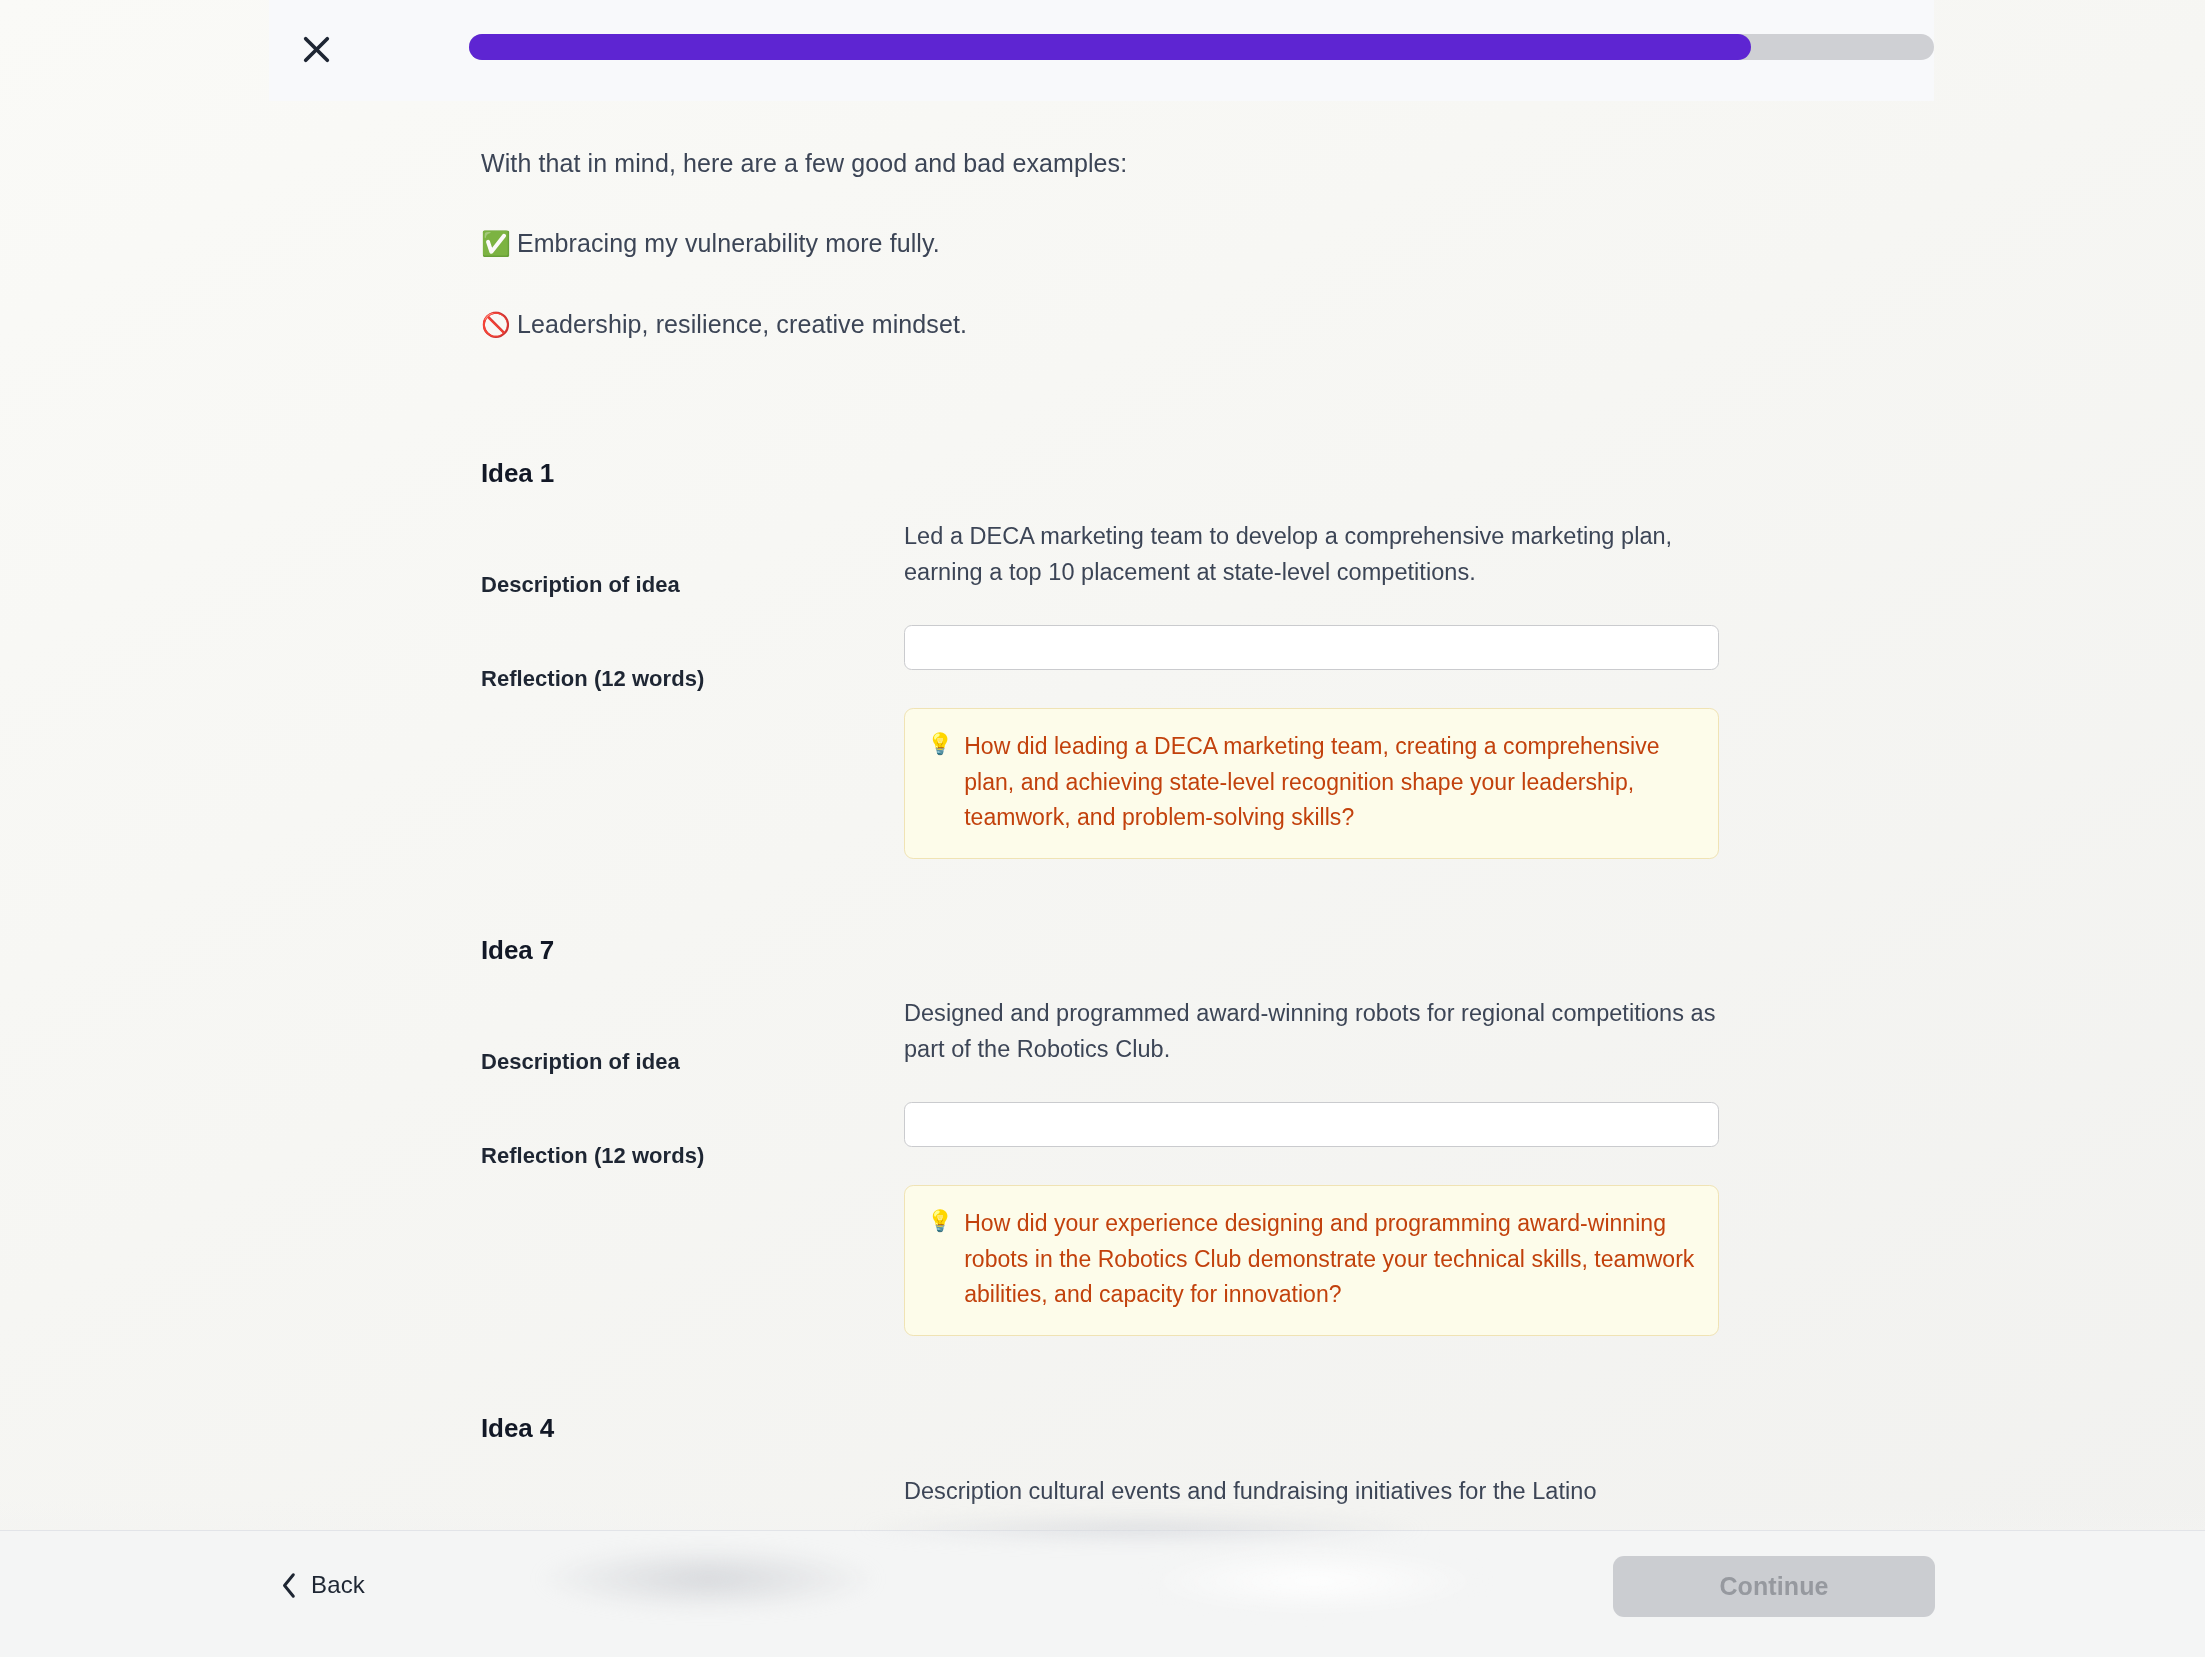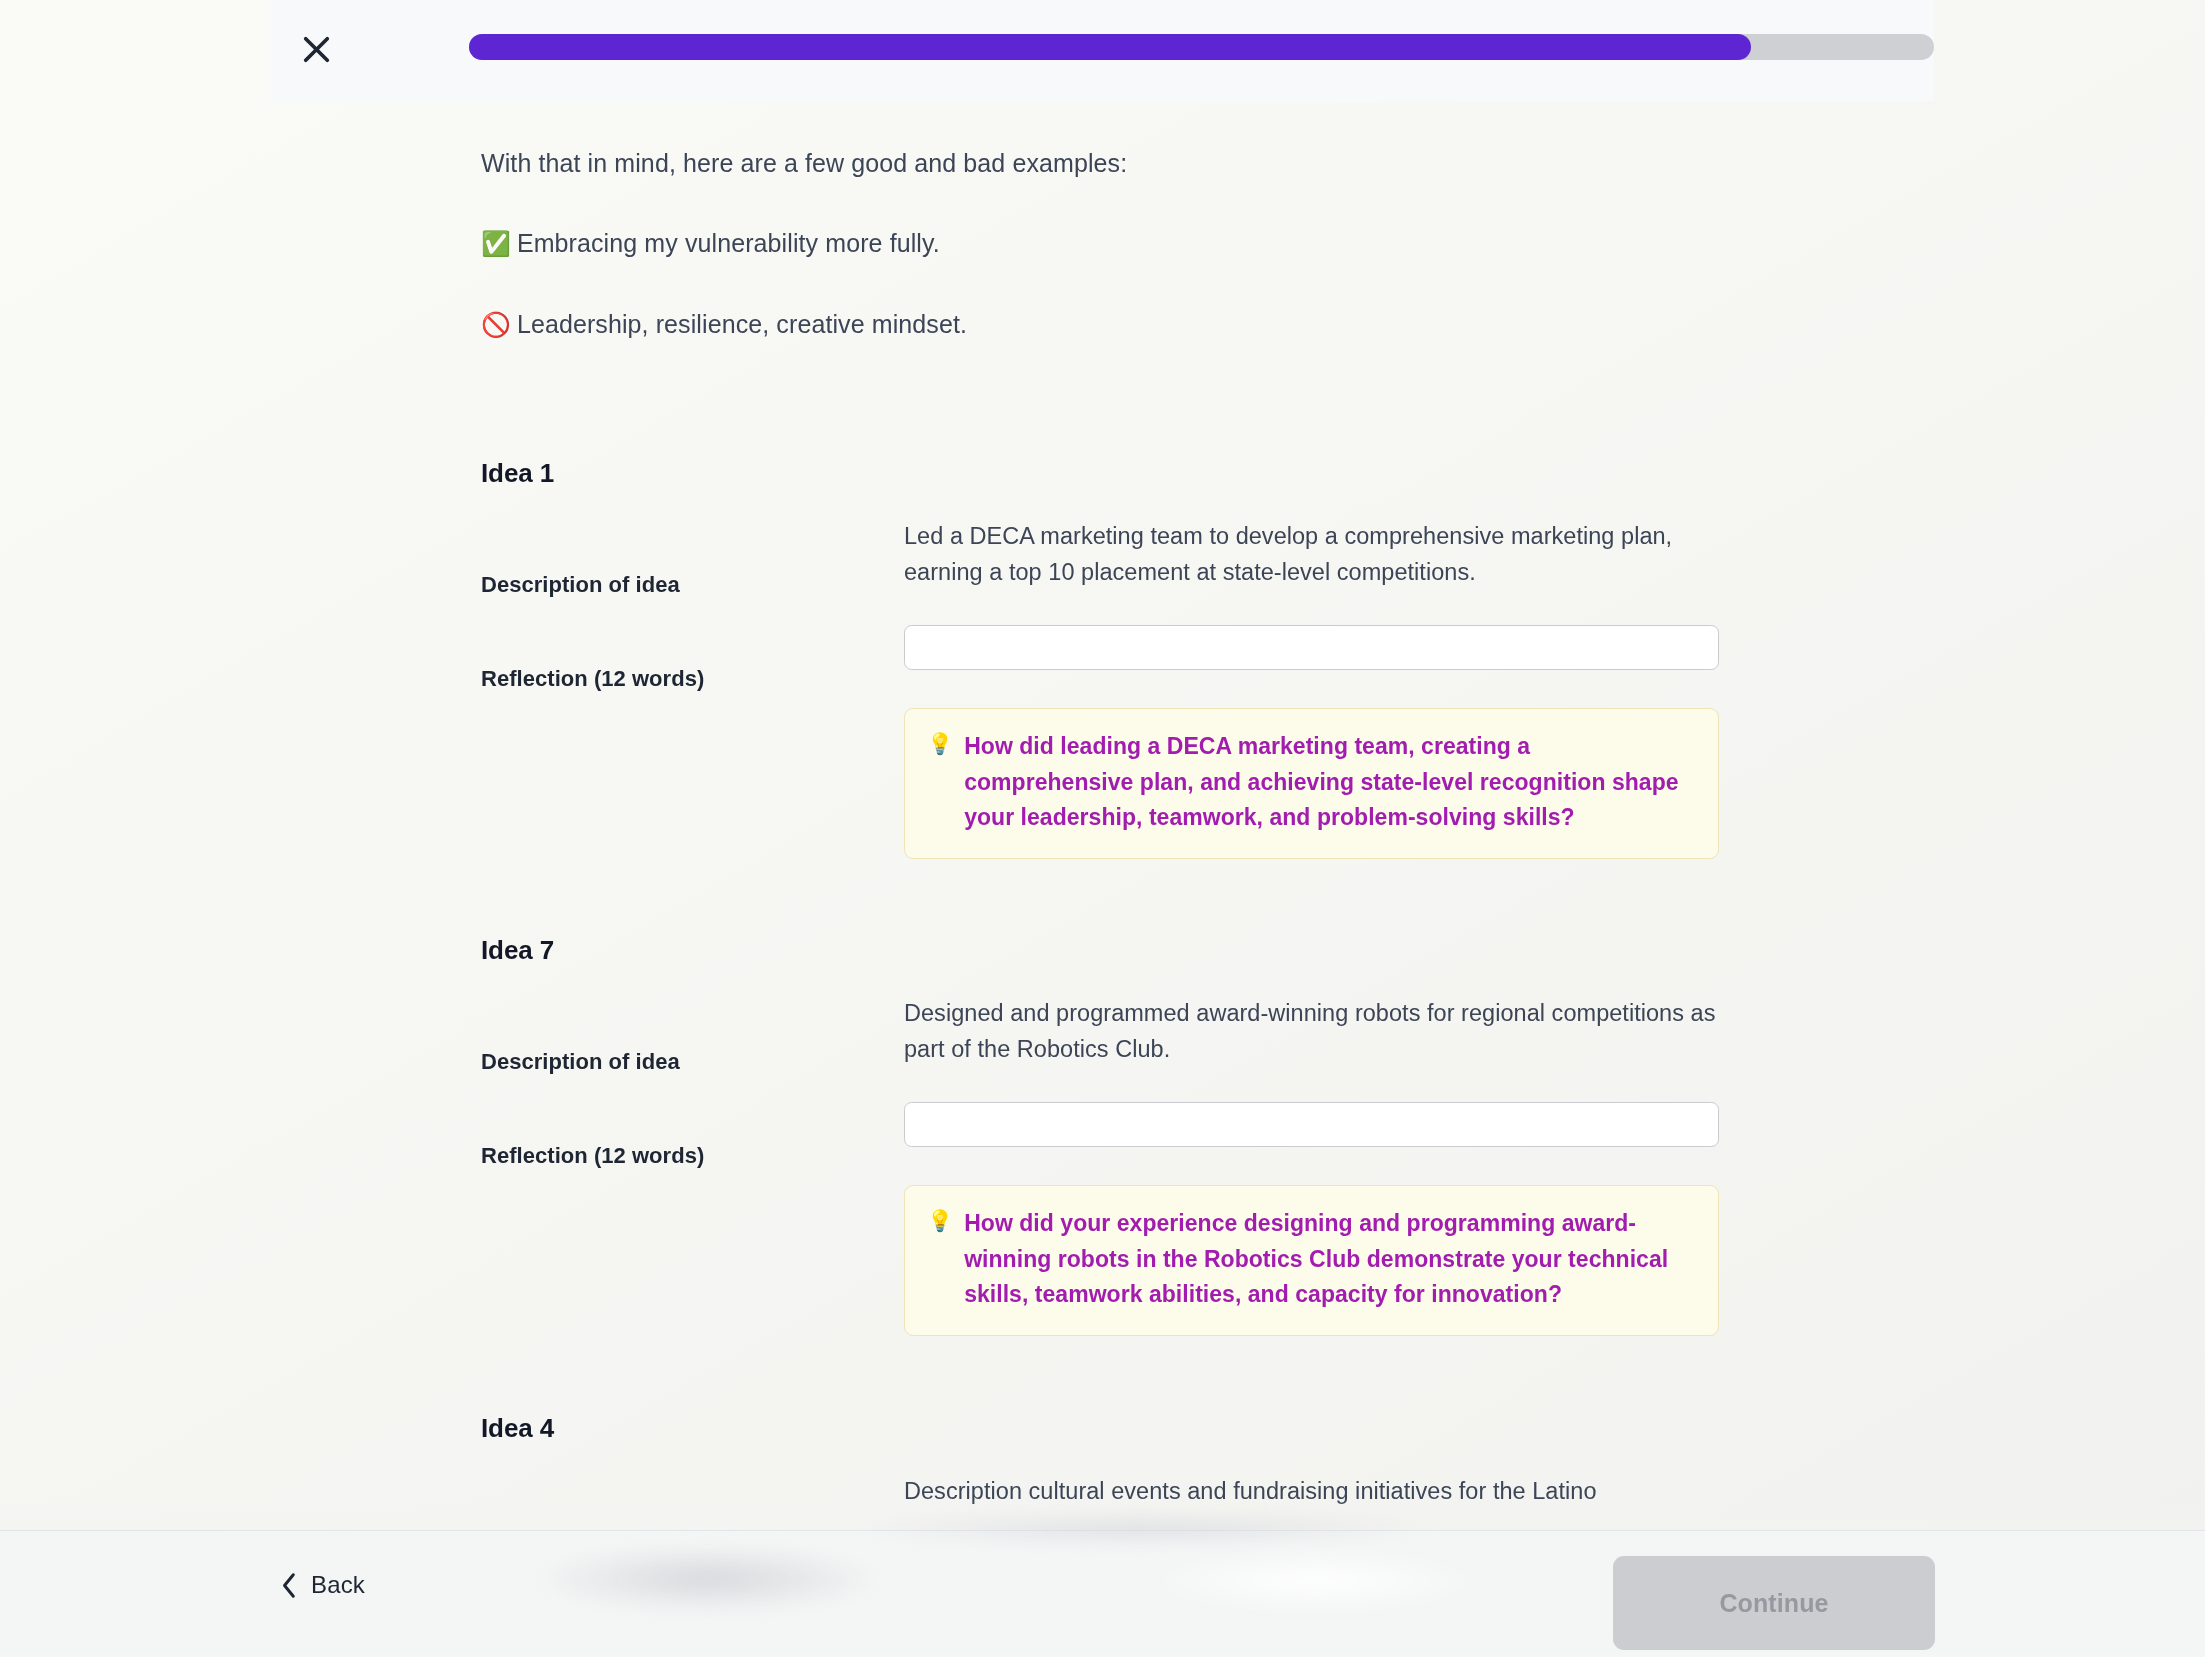--- a/index.html
+++ b/index.html
@@ -162,23 +162,23 @@
   }
   .hint-icon {
     font-family: "DejaVu Sans", sans-serif;
     font-size: 21px;
     line-height: 1.5;
     flex: 0 0 auto;
     color: #D9B23A;
   }
   .hint-text {
     font-size: 23px;
-    font-weight: bold;
+    font-weight: normal;
     line-height: 1.55;
-    color: #a21caf;
+    color: #c2410c;
     letter-spacing: 0.04px;
   }
 
   
   .fade-mask {
     position: absolute;
     left: 0;
     bottom: 77px;
     width: 2205px;
     height: 81px;
@@ -225,21 +225,21 @@
   .back-label {
     font-size: 24px;
     color: #1E2633;
     letter-spacing: 0.1px;
   }
   .continue-btn {
     position: absolute;
     left: 1613px;
     top: 1556px;
     width: 322px;
-    height: 94px;
+    height: 61px;
     background: #CBCDD1;
     border: none;
     border-radius: 11px;
     font-family: "Liberation Sans", sans-serif;
     font-size: 25px;
     font-weight: bold;
     color: #96999F;
     letter-spacing: 0.1px;
     z-index: 28;
     cursor: default;

